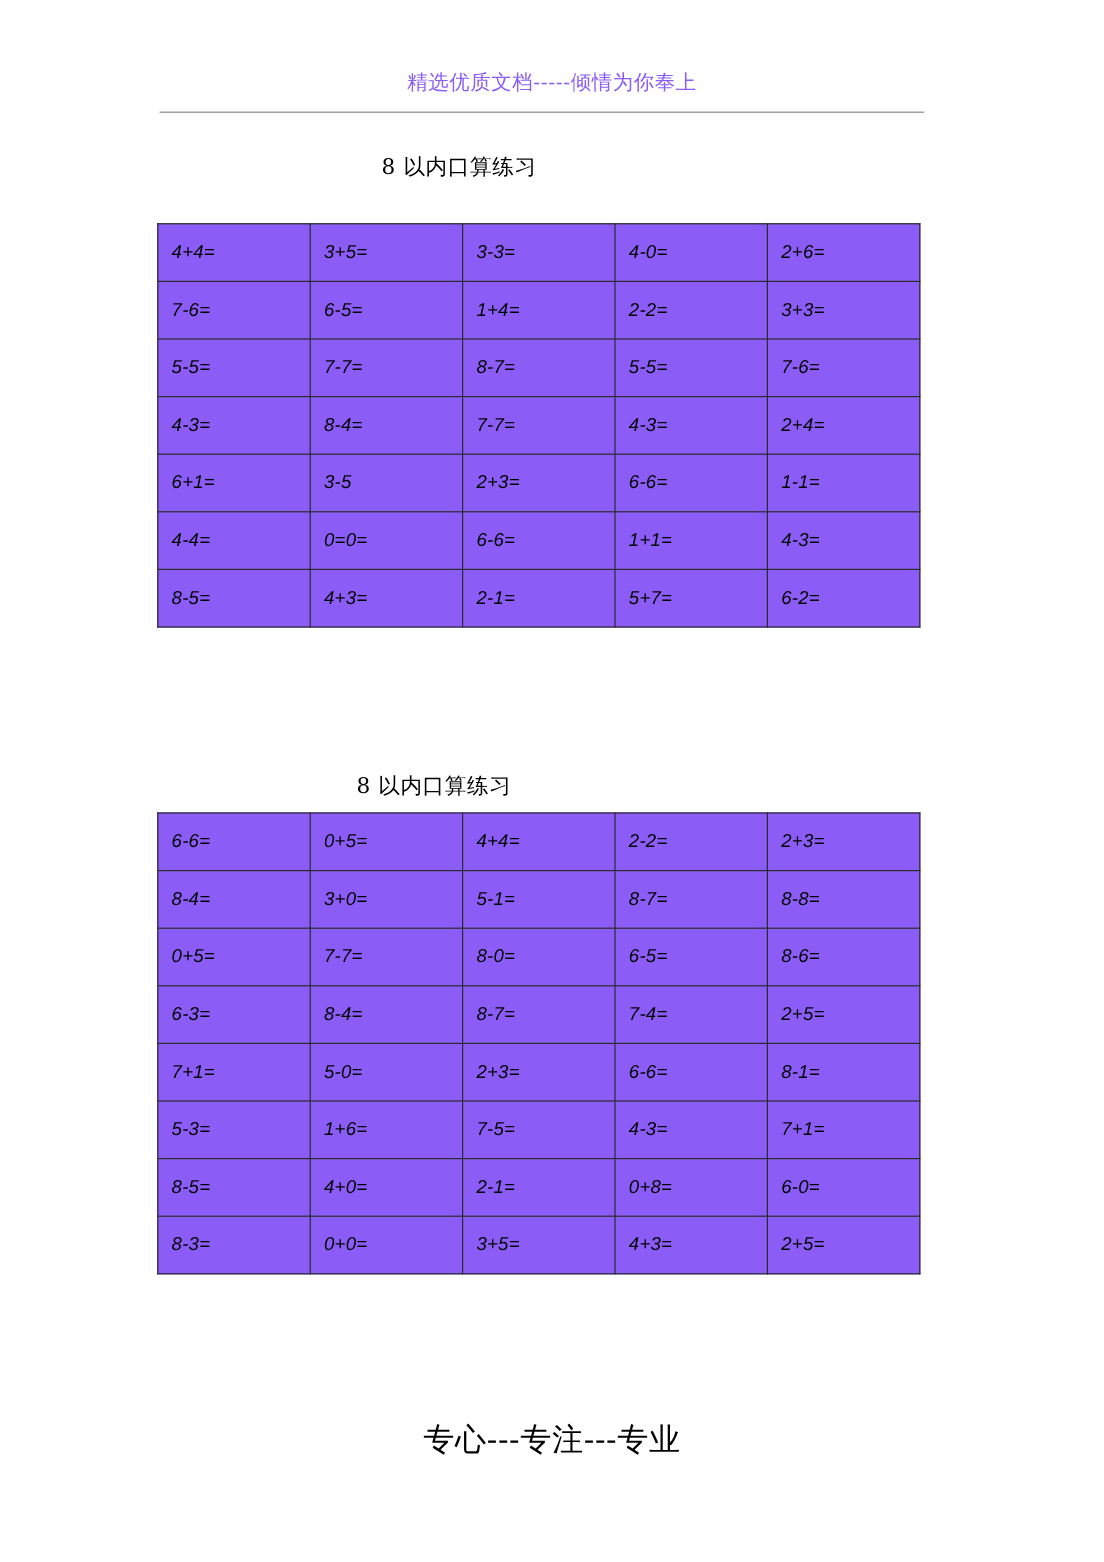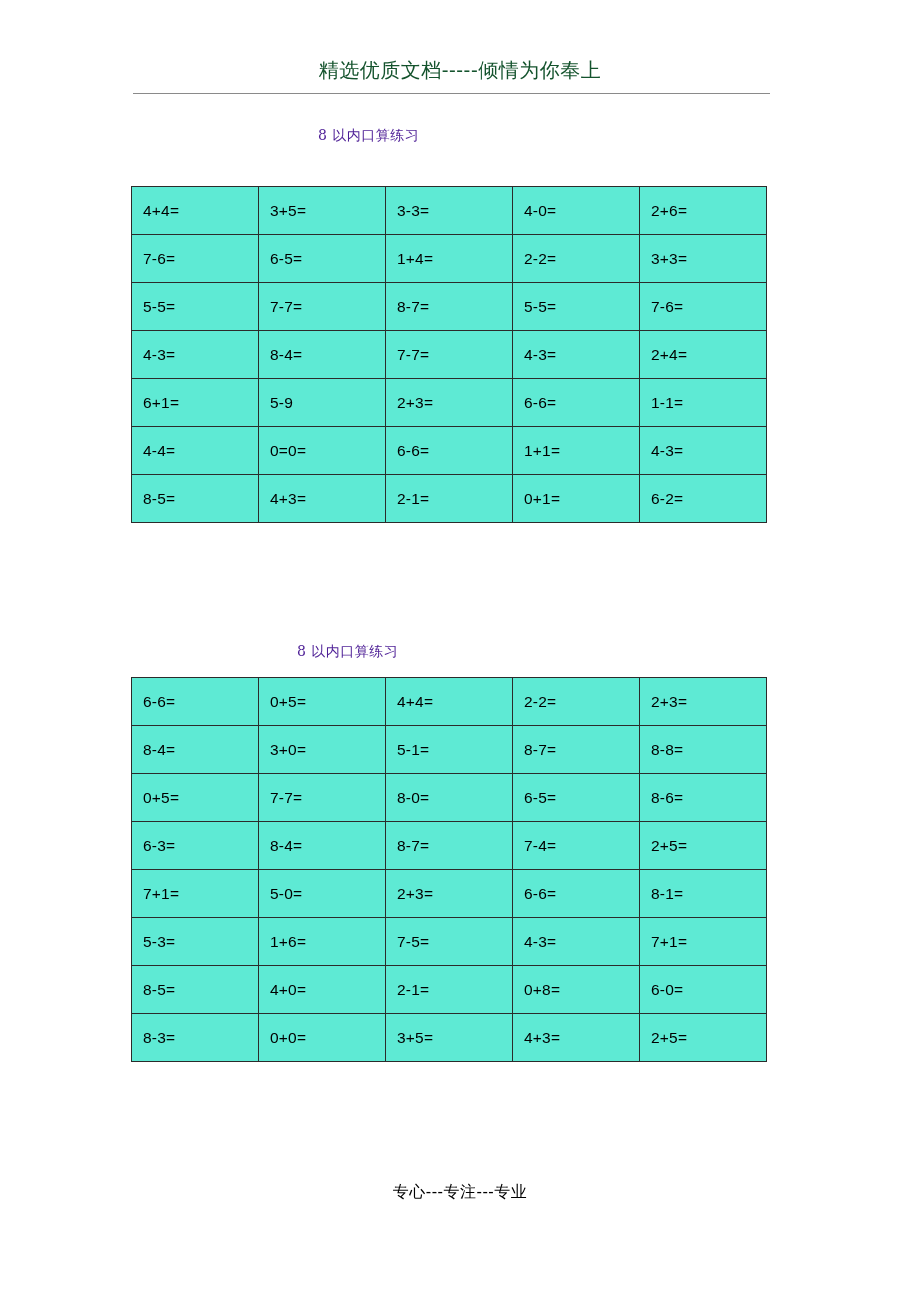--- a/index.html
+++ b/index.html
@@ -26,54 +26,55 @@
   
   .doc-header {
     position: absolute;
     top: 57px;
     left: 0;
     width: 920px;
     text-align: center;
   }
   .doc-header .header-text {
     font-family: "DejaVu Serif", "Liberation Serif", serif;
-    font-size: 20px;
+    font-size: 17px;
     letter-spacing: 0.5px;
-    color: #14532d;
+    color: #8b5cf6;
     white-space: nowrap;
   }
   .header-rule {
     position: absolute;
     top: 93px;
     left: 133px;
     width: 637px;
     height: 1px;
     background: #8a8a8a;
   }
 
   
   .sheet-title {
     position: absolute;
     font-family: "DejaVu Serif", "Liberation Serif", serif;
-    font-size: 14px;
-    color: #4c1d95;
+    font-size: 18px;
+    color: #000000;
     white-space: nowrap;
     letter-spacing: 0.5px;
   }
   .sheet-title.t1 { top: 127px; left: 318px; }
   .sheet-title.t2 { top: 643px; left: 297px; }
 
   
   .practice-table {
     position: absolute;
     left: 131px;
     width: 635px;
     border-collapse: collapse;
     table-layout: fixed;
-    background: #5eead4;
+    background: #8b5cf6;
+    font-style: italic;
   }
   .practice-table.tbl1 { top: 186px; }
   .practice-table.tbl2 { top: 677px; }
 
   .practice-table td {
     border: 1px solid #2b2b2b;
     height: 47px;
     padding: 0 0 0 11px;
     font-family: "Liberation Sans", "DejaVu Sans", sans-serif;
     font-size: 15.5px;
@@ -87,21 +88,21 @@
   
   .doc-footer {
     position: absolute;
     top: 1182px;
     left: 0;
     width: 920px;
     text-align: center;
   }
   .doc-footer .footer-text {
     font-family: "DejaVu Serif", "Liberation Serif", serif;
-    font-size: 16px;
+    font-size: 26px;
     color: #000;
     letter-spacing: 0.5px;
     white-space: nowrap;
   }
 </style>
 </head>
 <body>
 
 <div class="page">
 
@@ -144,37 +145,37 @@
       </tr>
       <tr>
         <td>4-3=</td>
         <td>8-4=</td>
         <td>7-7=</td>
         <td>4-3=</td>
         <td>2+4=</td>
       </tr>
       <tr>
         <td>6+1=</td>
-        <td>5-9</td>
+        <td>3-5</td>
         <td>2+3=</td>
         <td>6-6=</td>
         <td>1-1=</td>
       </tr>
       <tr>
         <td>4-4=</td>
         <td>0=0=</td>
         <td>6-6=</td>
         <td>1+1=</td>
         <td>4-3=</td>
       </tr>
       <tr>
         <td>8-5=</td>
         <td>4+3=</td>
         <td>2-1=</td>
-        <td>0+1=</td>
+        <td>5+7=</td>
         <td>6-2=</td>
       </tr>
     </tbody>
   </table>
 
   <div class="sheet-title t2">8 以内口算练习</div>
 
   <table class="practice-table tbl2">
     <colgroup>
       <col>

